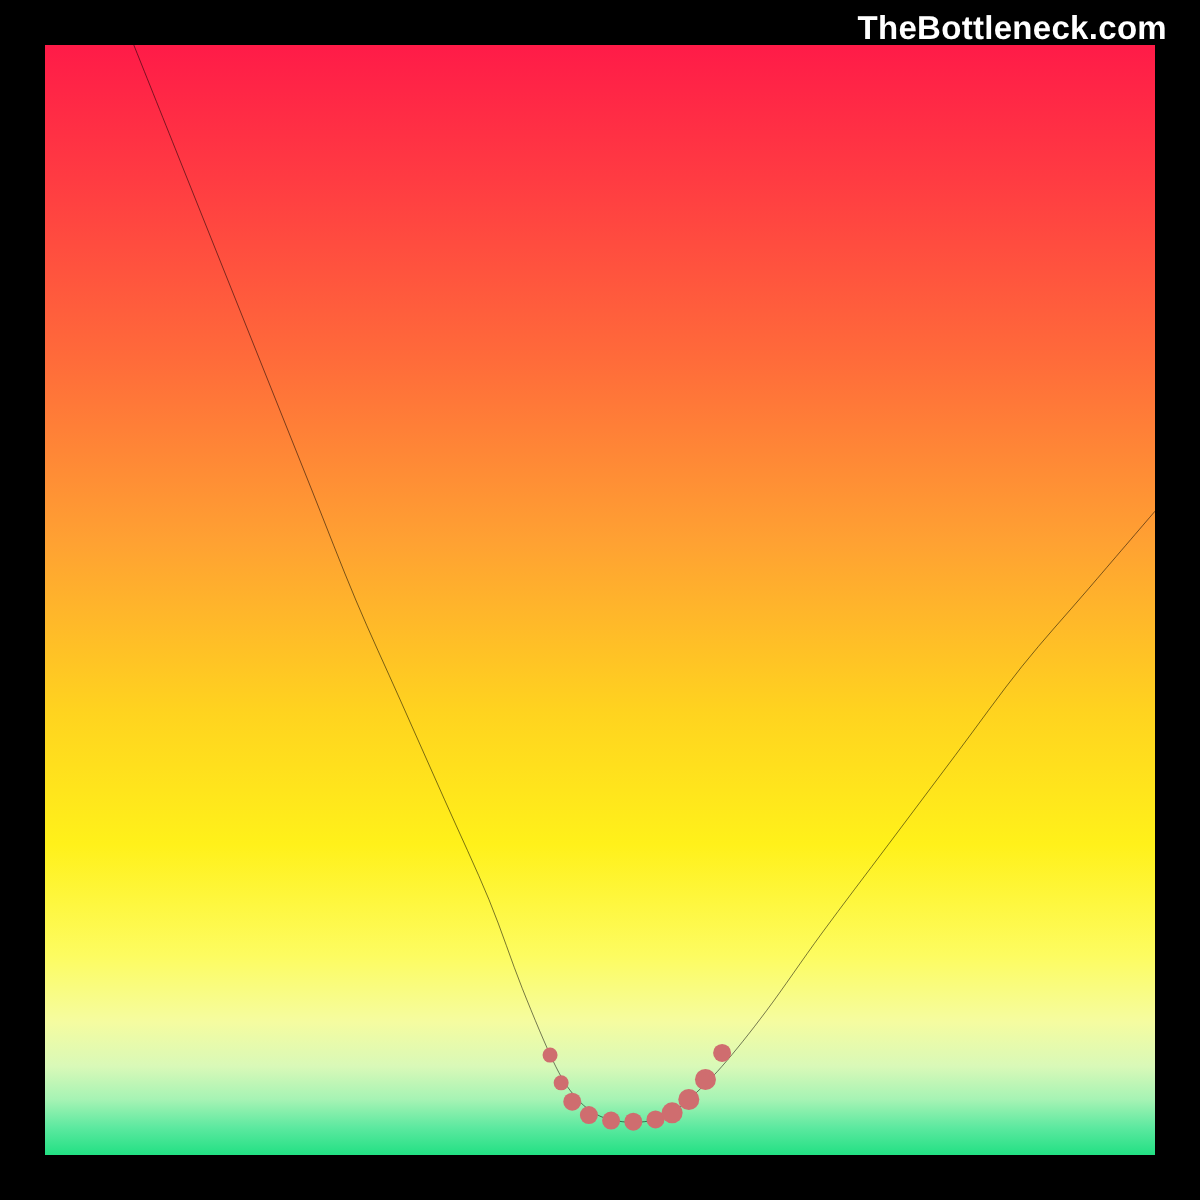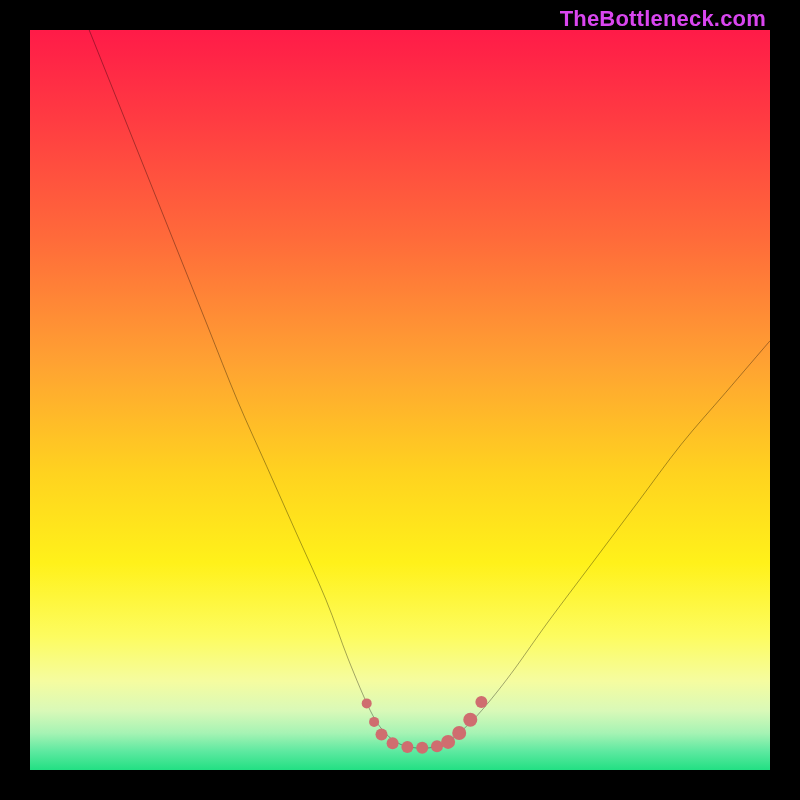--- a/index.html
+++ b/index.html
@@ -27,22 +27,22 @@
   }
   .gradient {
     position: absolute;
     left: 0; top: 0; right: 0;
     width: 100%;
     height: 100%;
   }
   .watermark {
     position: absolute;
     top: 6px;
-    right: 34px;
-    color: #d946ef;
+    right: 22px;
+    color: #ffffff;
     font-size: 22px;
     font-weight: 600;
     letter-spacing: 0.2px;
     user-select: none;
   }
   svg.curve {
     position: absolute;
     left: 0; top: 0;
     width: 100%;
     height: 100%;

